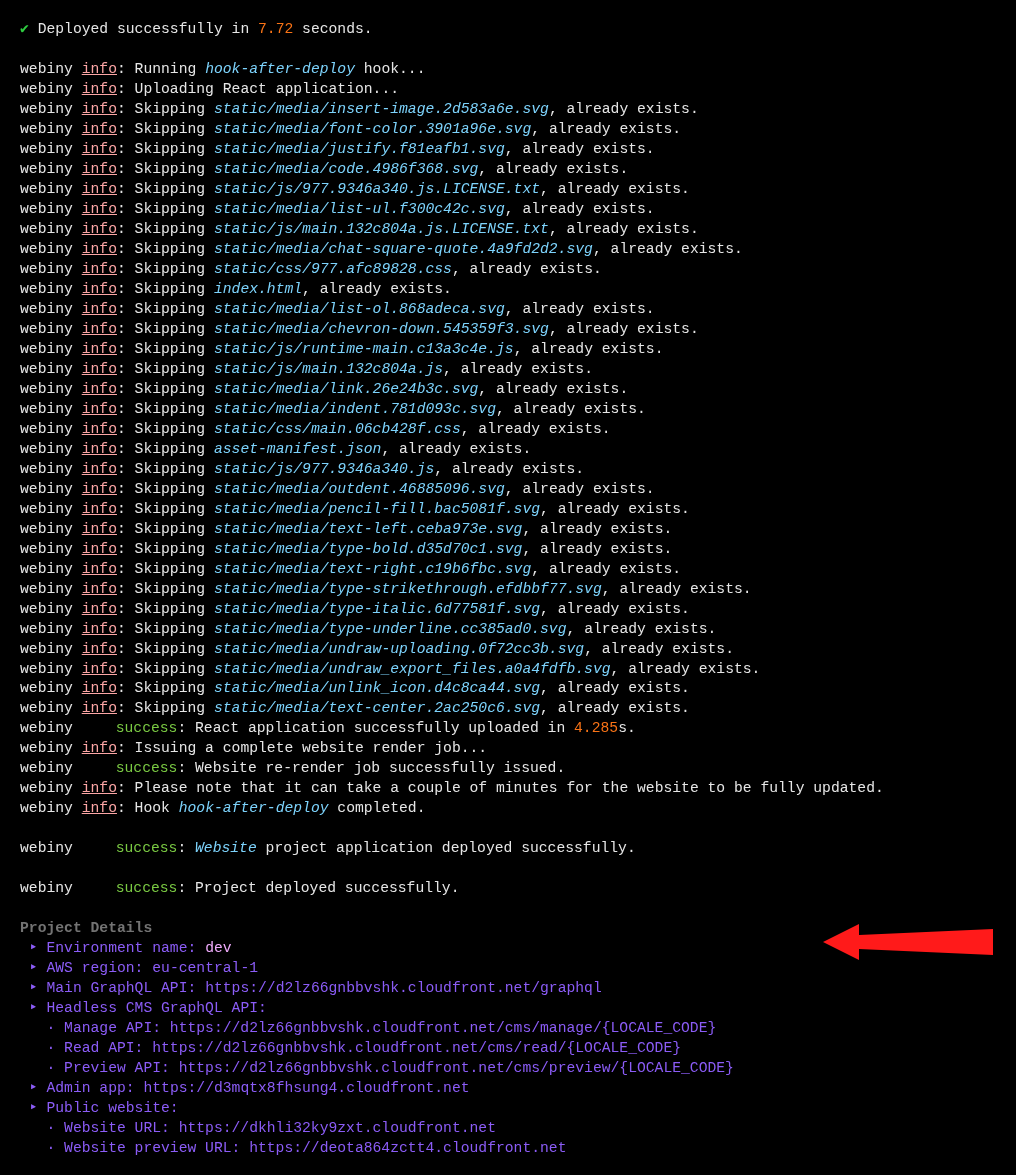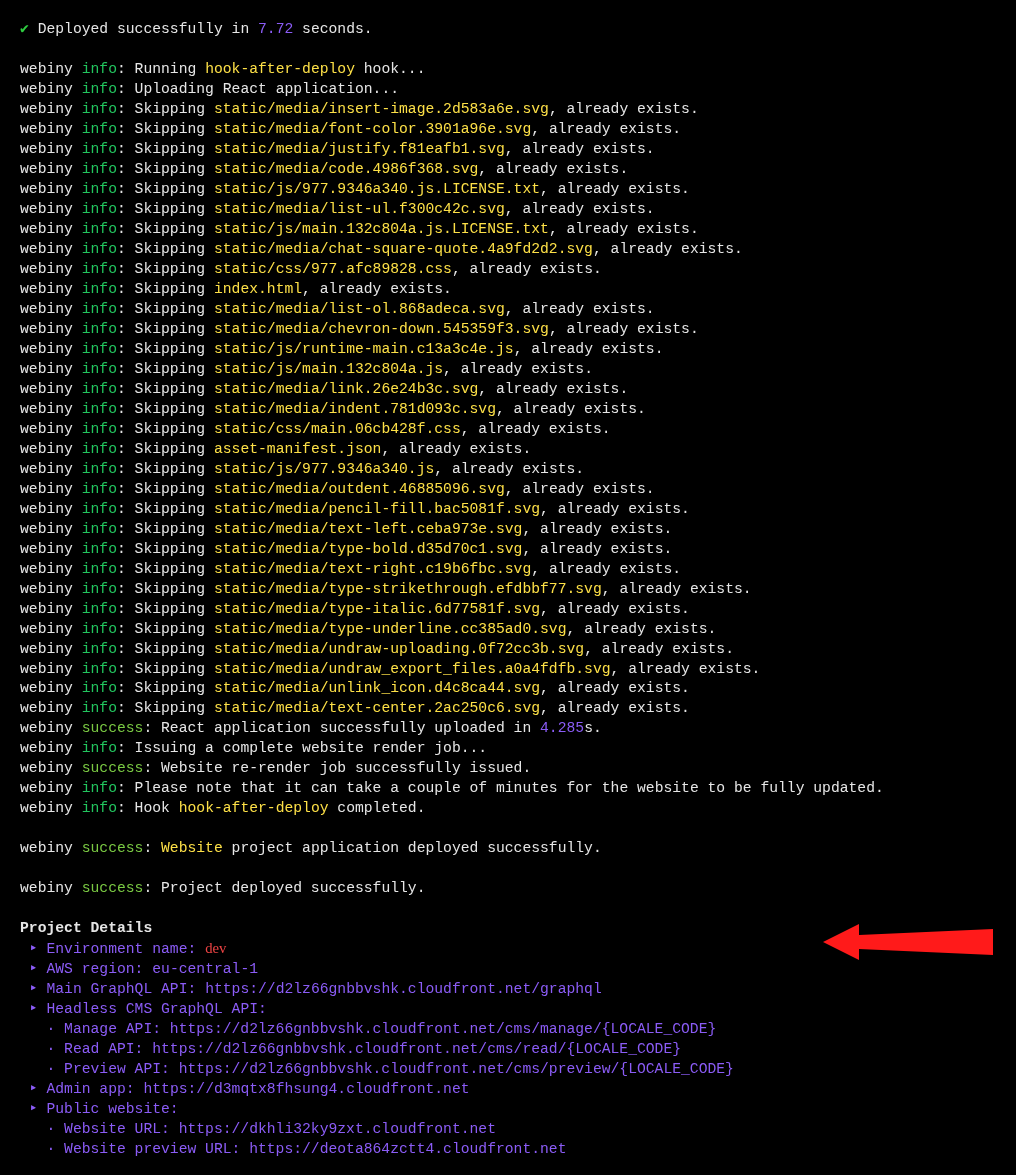--- a/index.html
+++ b/index.html
@@ -12,28 +12,28 @@
     line-height: 1.36;
     width: 1016px;
   }
   .terminal {
     padding: 20px 20px 28px 20px;
     white-space: pre;
   }
   .line { display: block; }
   .check { color: #2ecc40; }
   .prefix { color: #e6e6e6; text-align: right; }
-  .level-info { color: #22c55e; }
-  .level-success { color: #7ac943; }
+  .level-info { color: #fca5a5; text-decoration: underline; }
+  .level-success { color: #7ac943; margin-left: 34px; }
   .text { color: #e6e6e6; }
-  .link { color: #fde047; }
-  .num { color: #8b5cf6; text-align: right; }
-  .detail-title { font-weight: 700; color: #e5e5e5; }
+  .link { color: #7dd3fc; font-style: italic; }
+  .num { color: #f97316; text-align: right; }
+  .detail-title { font-weight: 700; color: #737373; }
   .detail-line { color: #8b5cf6; }
-  .detail-val { color: #ef4444; font-family: Liberation Serif, serif; }
+  .detail-val { color: #f0abfc; }
 
   .arrow-annot {
     position: absolute;
     left: 823px;
     top: 912px;
     pointer-events: none;
   }
   .arrow-annot svg { display: block; }
 </style>
 </head>

